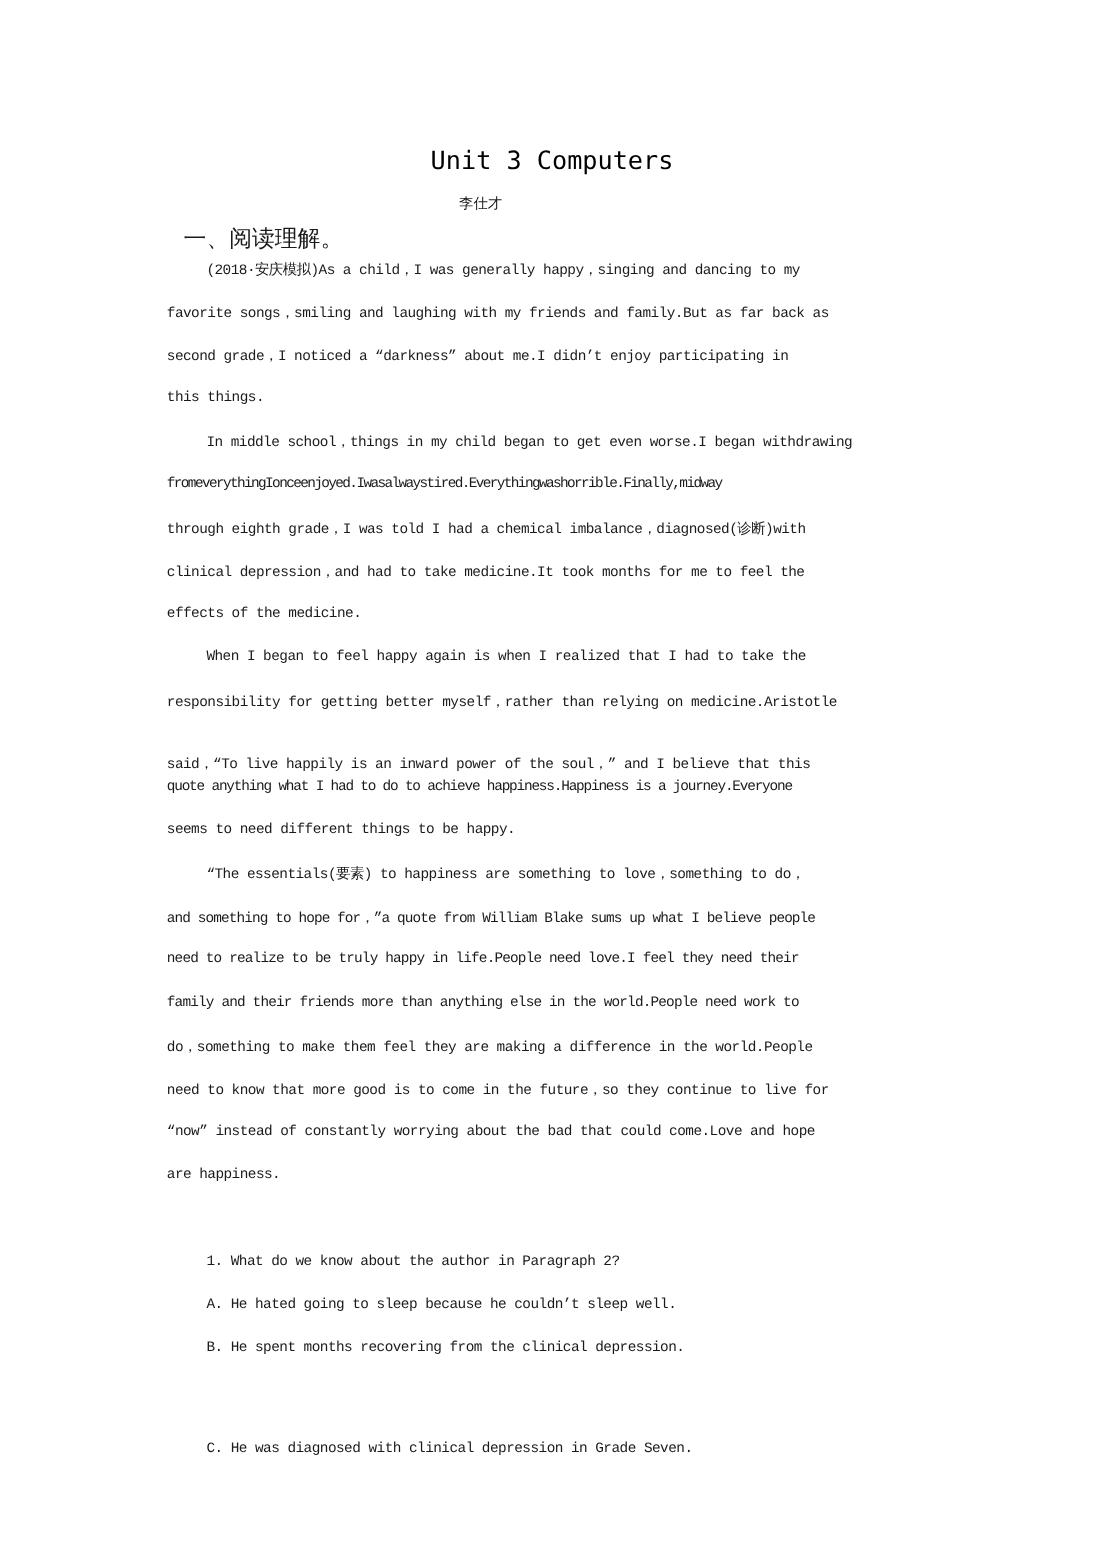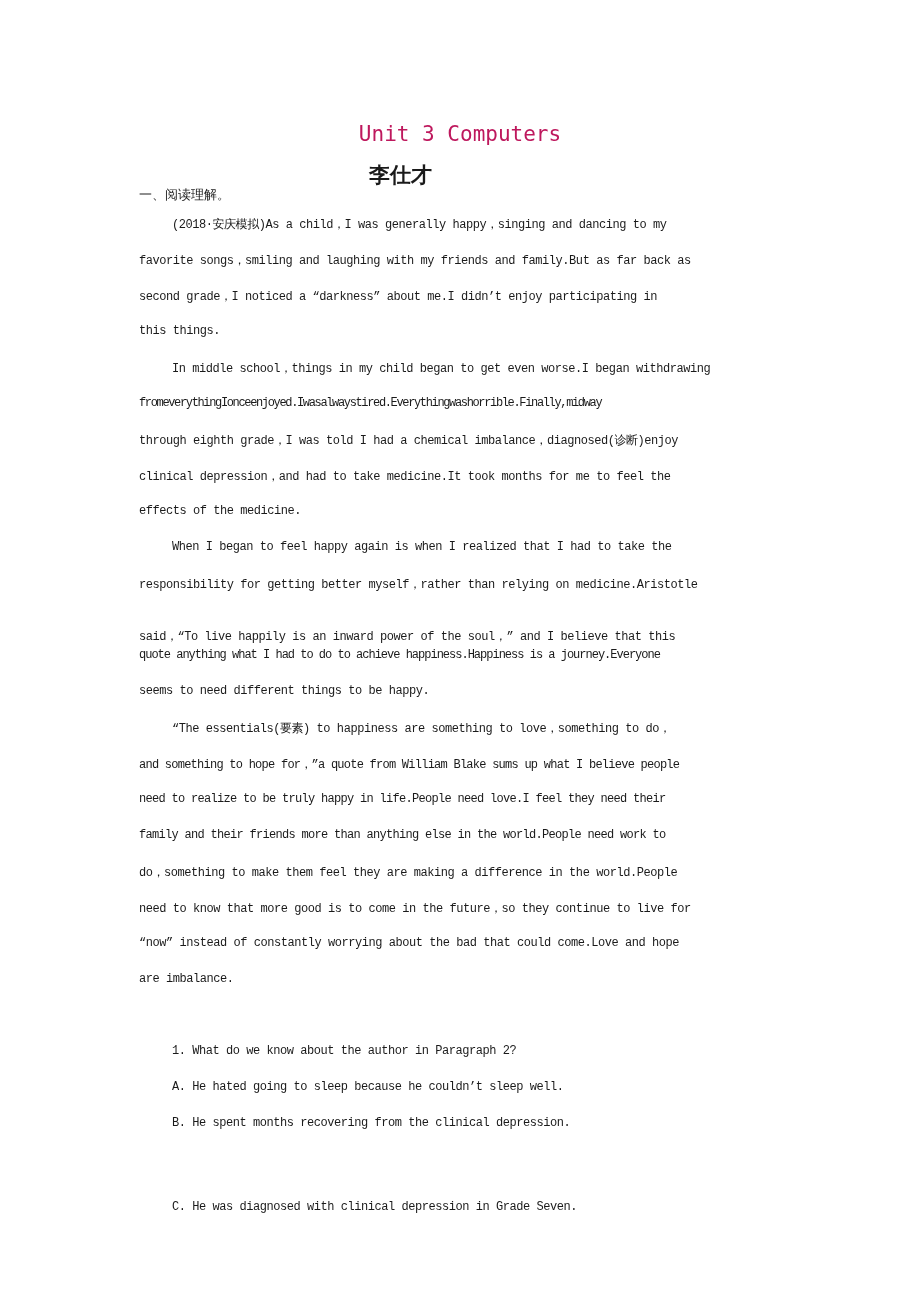--- a/index.html
+++ b/index.html
@@ -1,24 +1,24 @@
 <!DOCTYPE html>
 <html><head>
 <meta charset="utf-8">
 <style>
   html, body { margin: 0; padding: 0; background: #ffffff; }
   body { width: 920px; height: 1302px; position: relative; overflow: hidden;
          font-family: "DejaVu Sans Mono", "Liberation Mono", monospace; color: #1a1a1a; }
   .page { position: absolute; left: 0; top: 0; width: 920px; height: 1302px; }
   .title { position: absolute; left: 0; width: 920px; top: 122px; text-align: center;
-           color: #be185d; font-family: "DejaVu Sans Mono", "Liberation Mono", monospace;
+           color: #000000; font-family: "DejaVu Sans Mono", "Liberation Mono", monospace;
            font-size: 21px; letter-spacing: 0px; }
   .author { position: absolute; left: 0; width: 801px; top: 161px; text-align: center;
-            font-size: 21px; font-family: "DejaVu Serif", serif; font-weight: bold; }
-  .section { position: absolute; left: 139px; top: 186px; font-size: 13px;
+            font-size: 12px; font-family: "DejaVu Serif", serif; }
+  .section { position: absolute; left: 153px; top: 186px; font-size: 19px;
              font-family: "DejaVu Serif", serif; }
   .line { position: absolute; left: 139px; font-size: 12px; white-space: pre;
           font-family: "Liberation Mono", "DejaVu Sans Mono", monospace; letter-spacing: -0.45px; }
   .indent { left: 172px; }
   .tight { letter-spacing: -1.35px; }
 </style>
 </head>
 <body>
 
 <div class="page">
@@ -30,42 +30,42 @@
   <div>
     <div class="line indent" style="top:216px">(2018·安庆模拟)As a child，I was generally happy，singing and dancing to my</div>
     <div class="line" style="top:252px">favorite songs，smiling and laughing with my friends and family.But as far back as</div>
     <div class="line" style="top:288px">second grade，I noticed a “darkness” about me.I didn’t enjoy participating in</div>
     <div class="line" style="top:324px">this things.</div>
   </div>
 
   <div>
     <div class="line indent" style="top:360px">In middle school，things in my child began to get even worse.I began withdrawing</div>
     <div class="line tight" style="top:396px">fromeverythingIonceenjoyed.Iwasalwaystired.Everythingwashorrible.Finally,midway</div>
-    <div class="line" style="top:432px">through eighth grade，I was told I had a chemical imbalance，diagnosed(诊断)enjoy</div>
+    <div class="line" style="top:432px">through eighth grade，I was told I had a chemical imbalance，diagnosed(诊断)with</div>
     <div class="line" style="top:468px">clinical depression，and had to take medicine.It took months for me to feel the</div>
     <div class="line" style="top:504px">effects of the medicine.</div>
   </div>
 
   <div>
     <div class="line indent" style="top:540px">When I began to feel happy again is when I realized that I had to take the</div>
     <div class="line" style="top:576px">responsibility for getting better myself，rather than relying on medicine.Aristotle</div>
     <div class="line" style="top:628px">said，“To live happily is an inward power of the soul，” and I believe that this</div>
     <div class="line tight" style="top:648px; letter-spacing:-1.0px">quote anything what I had to do to achieve happiness.Happiness is a journey.Everyone</div>
     <div class="line" style="top:684px">seems to need different things to be happy.</div>
   </div>
 
   <div>
     <div class="line indent" style="top:720px">“The essentials(要素) to happiness are something to love，something to do，</div>
     <div class="line" style="top:756px; letter-spacing:-0.75px">and something to hope for，”a quote from William Blake sums up what I believe people</div>
     <div class="line" style="top:792px; letter-spacing:-0.7px">need to realize to be truly happy in life.People need love.I feel they need their</div>
     <div class="line" style="top:828px; letter-spacing:-0.7px">family and their friends more than anything else in the world.People need work to</div>
     <div class="line" style="top:864px">do，something to make them feel they are making a difference in the world.People</div>
     <div class="line" style="top:900px">need to know that more good is to come in the future，so they continue to live for</div>
     <div class="line" style="top:936px">“now” instead of constantly worrying about the bad that could come.Love and hope</div>
-    <div class="line" style="top:972px">are imbalance.</div>
+    <div class="line" style="top:972px">are happiness.</div>
   </div>
 
 
   <div>
     <div class="line indent" style="top:1044px">1. What do we know about the author in Paragraph 2?</div>
     <div class="line indent" style="top:1080px">A. He hated going to sleep because he couldn’t sleep well.</div>
     <div class="line indent" style="top:1116px">B. He spent months recovering from the clinical depression.</div>
     <div class="line indent" style="top:1200px">C. He was diagnosed with clinical depression in Grade Seven.</div>
   </div>
 

